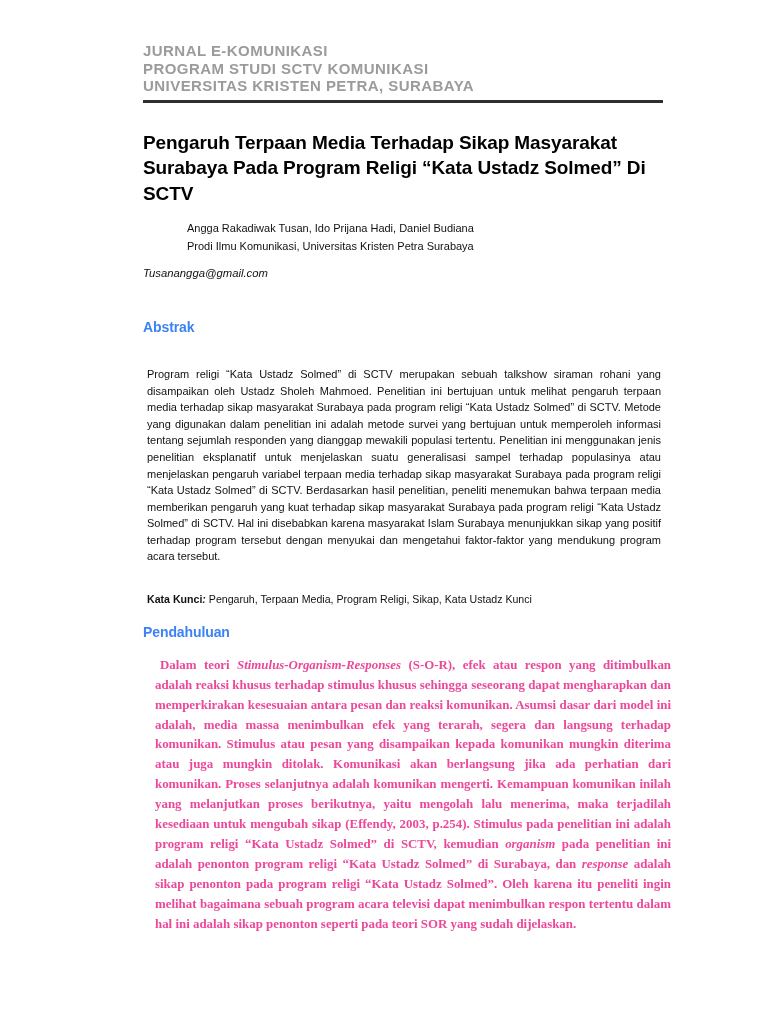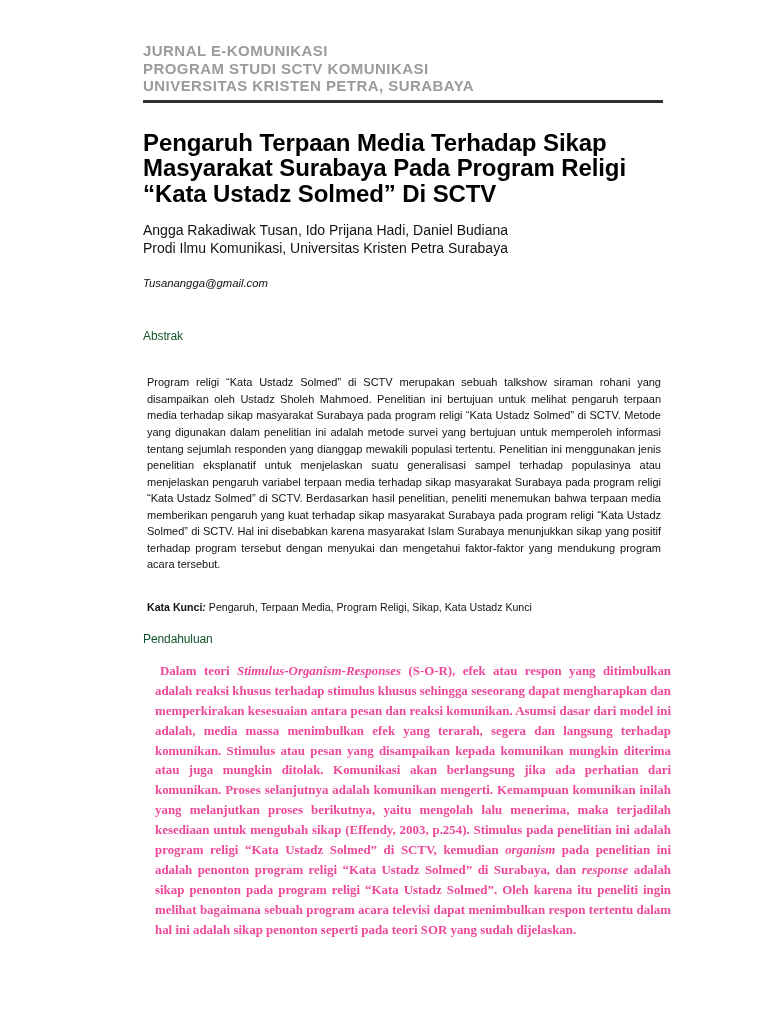--- a/index.html
+++ b/index.html
@@ -47,50 +47,51 @@
     width: 520px;
     height: 3px;
     background: #2e2e33;
     border-radius: 0.5px;
   }
 
   
   .doc-title {
     margin-top: 27px;
     font-family: "Liberation Sans", sans-serif;
-    font-size: 24px;
+    font-size: 19px;
     font-weight: bold;
     color: #000;
     line-height: 25.5px;
     letter-spacing: -0.1px;
     width: 505px;
   }
 
   
   .authors {
     margin-top: 14px;
     font-family: "Liberation Sans", sans-serif;
-    font-size: 14px;
+    font-size: 11px;
     color: #111;
     line-height: 17.5px;
+    margin-left: 44px;
   }
   .email {
-    margin-top: 20px;
+    margin-top: 12px;
     font-family: "Liberation Sans", sans-serif;
     font-size: 11.3px;
     font-style: italic;
     color: #111;
   }
 
   
   .section-heading {
     font-family: "Liberation Sans", sans-serif;
-    font-size: 12px;
-    font-weight: normal;
-    color: #14532d;
+    font-size: 14px;
+    font-weight: bold;
+    color: #3b82f6;
     letter-spacing: -0.1px;
   }
   .heading-abstrak { margin-top: 40px; }
   .heading-pendahuluan { margin-top: 17px; }
 
   
   .abstract-body {
     margin-top: 31px;
     margin-left: 4px;
     width: 514px;

